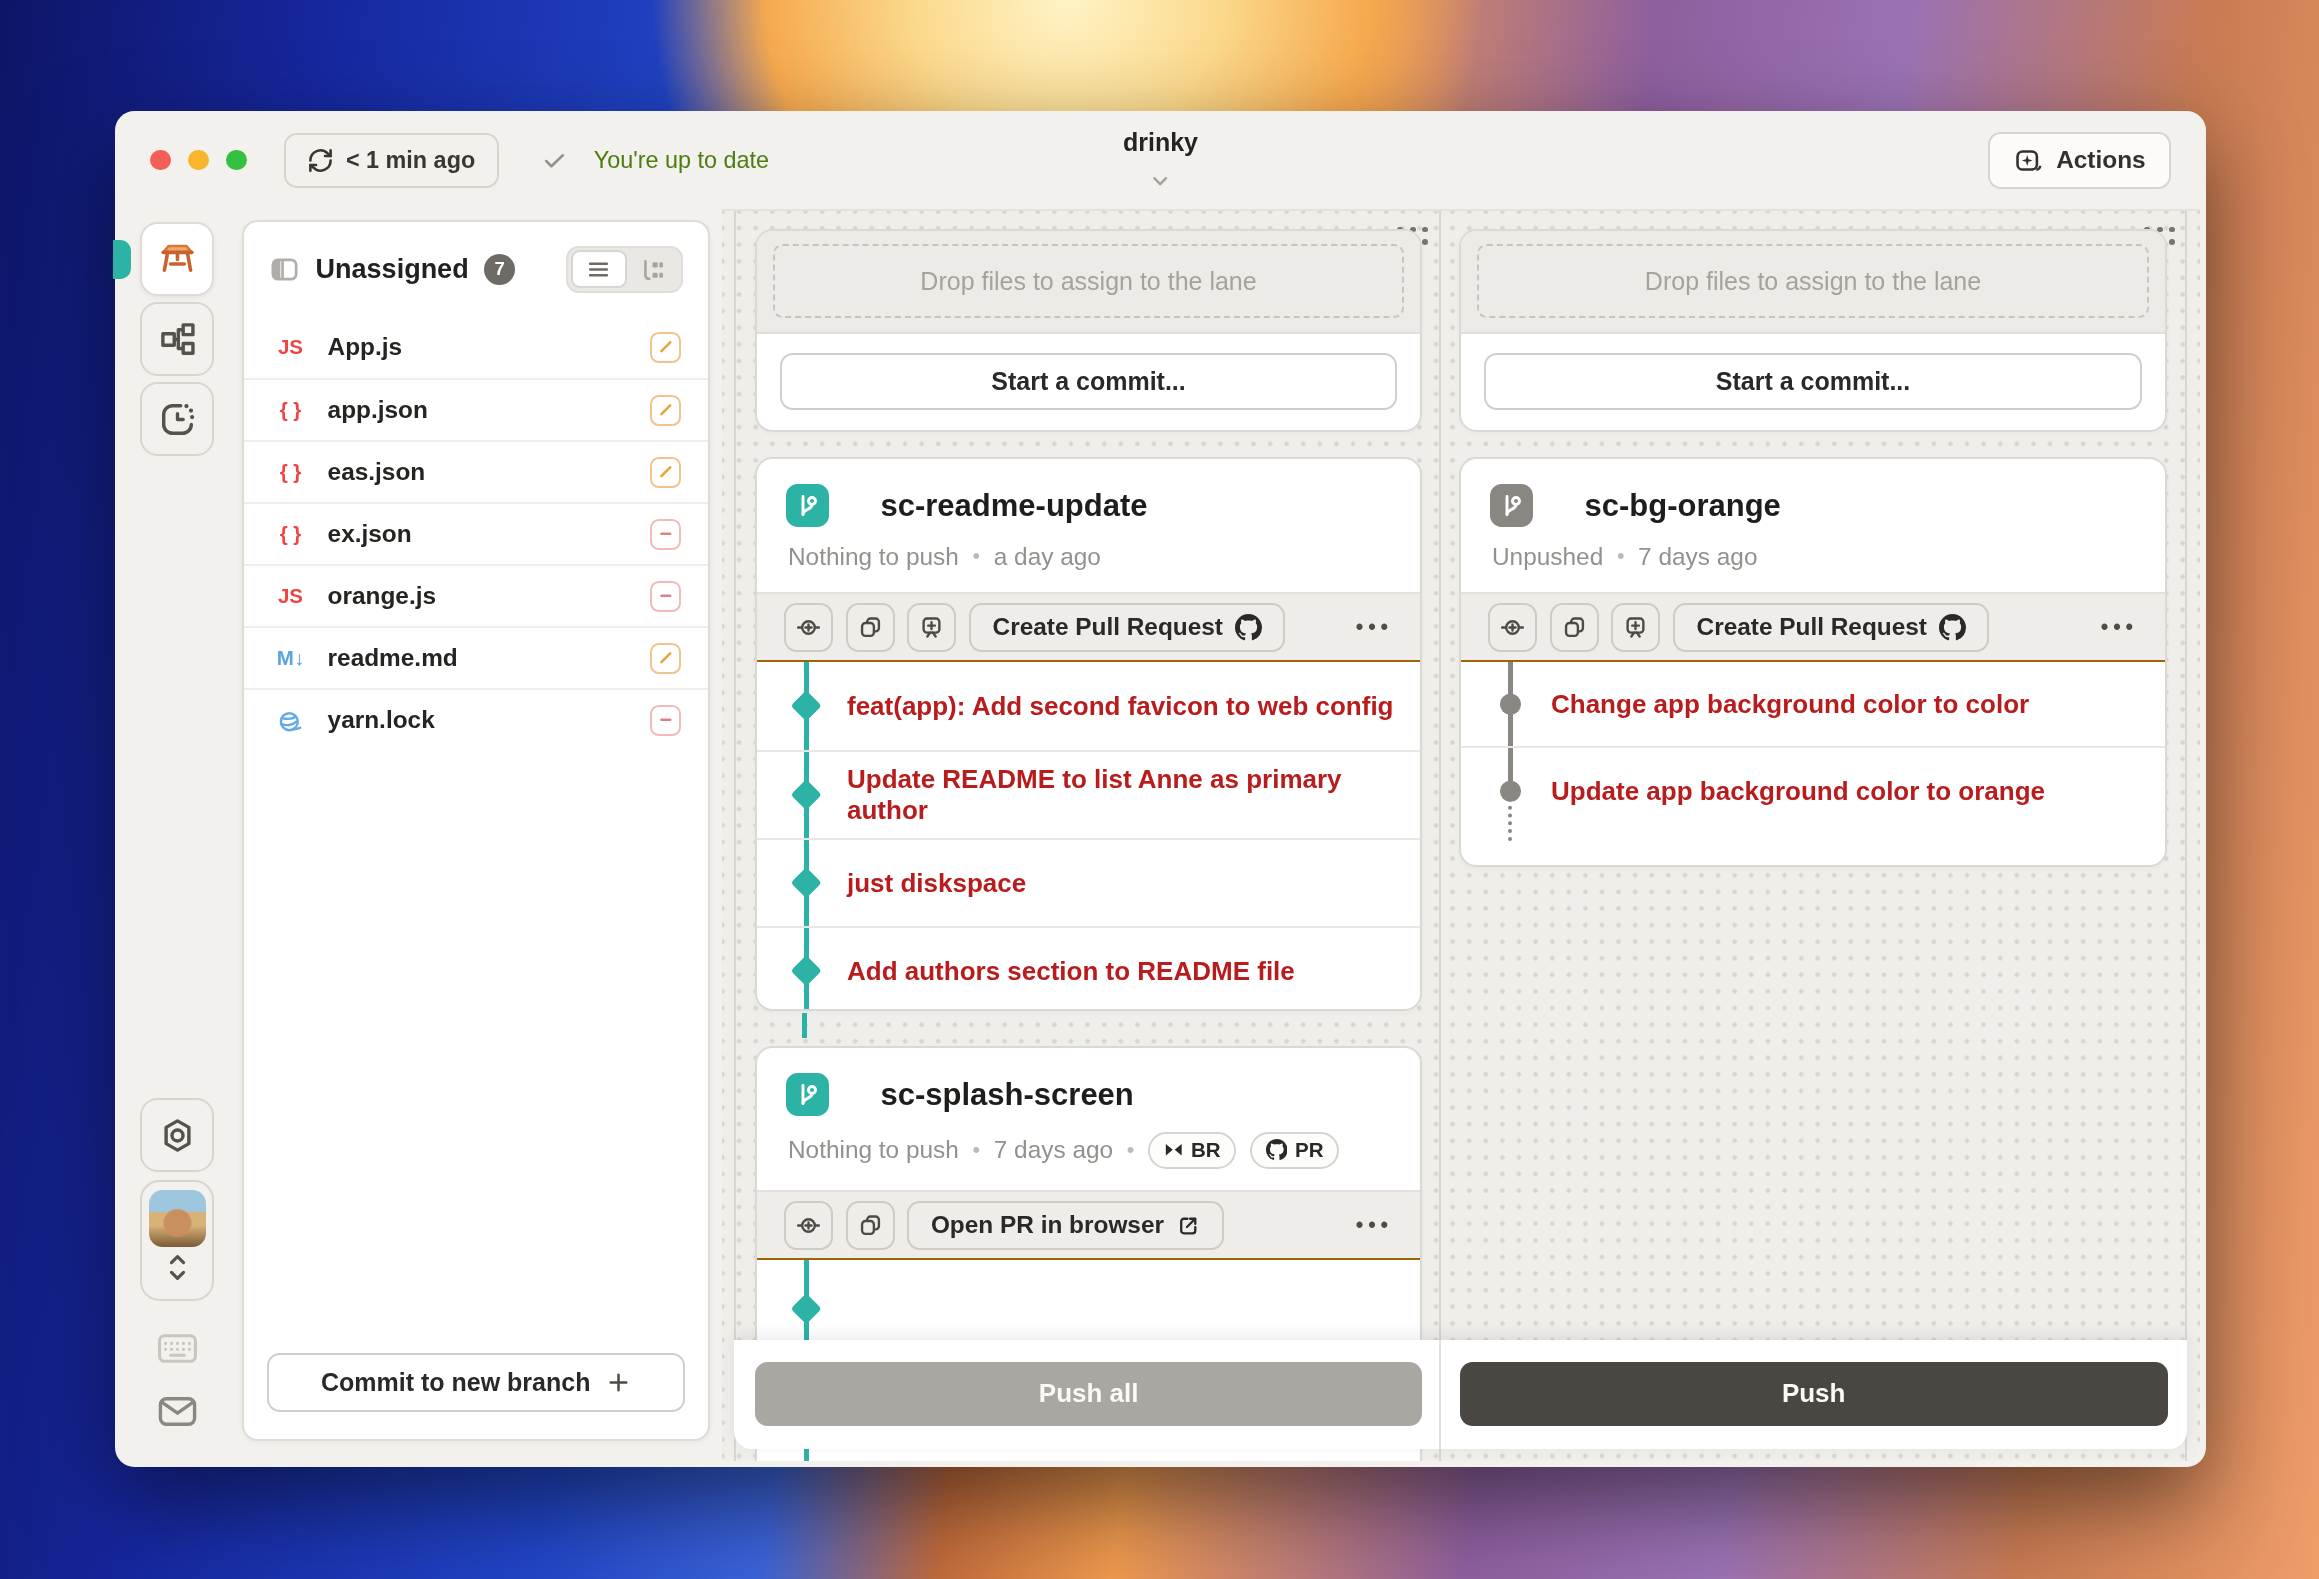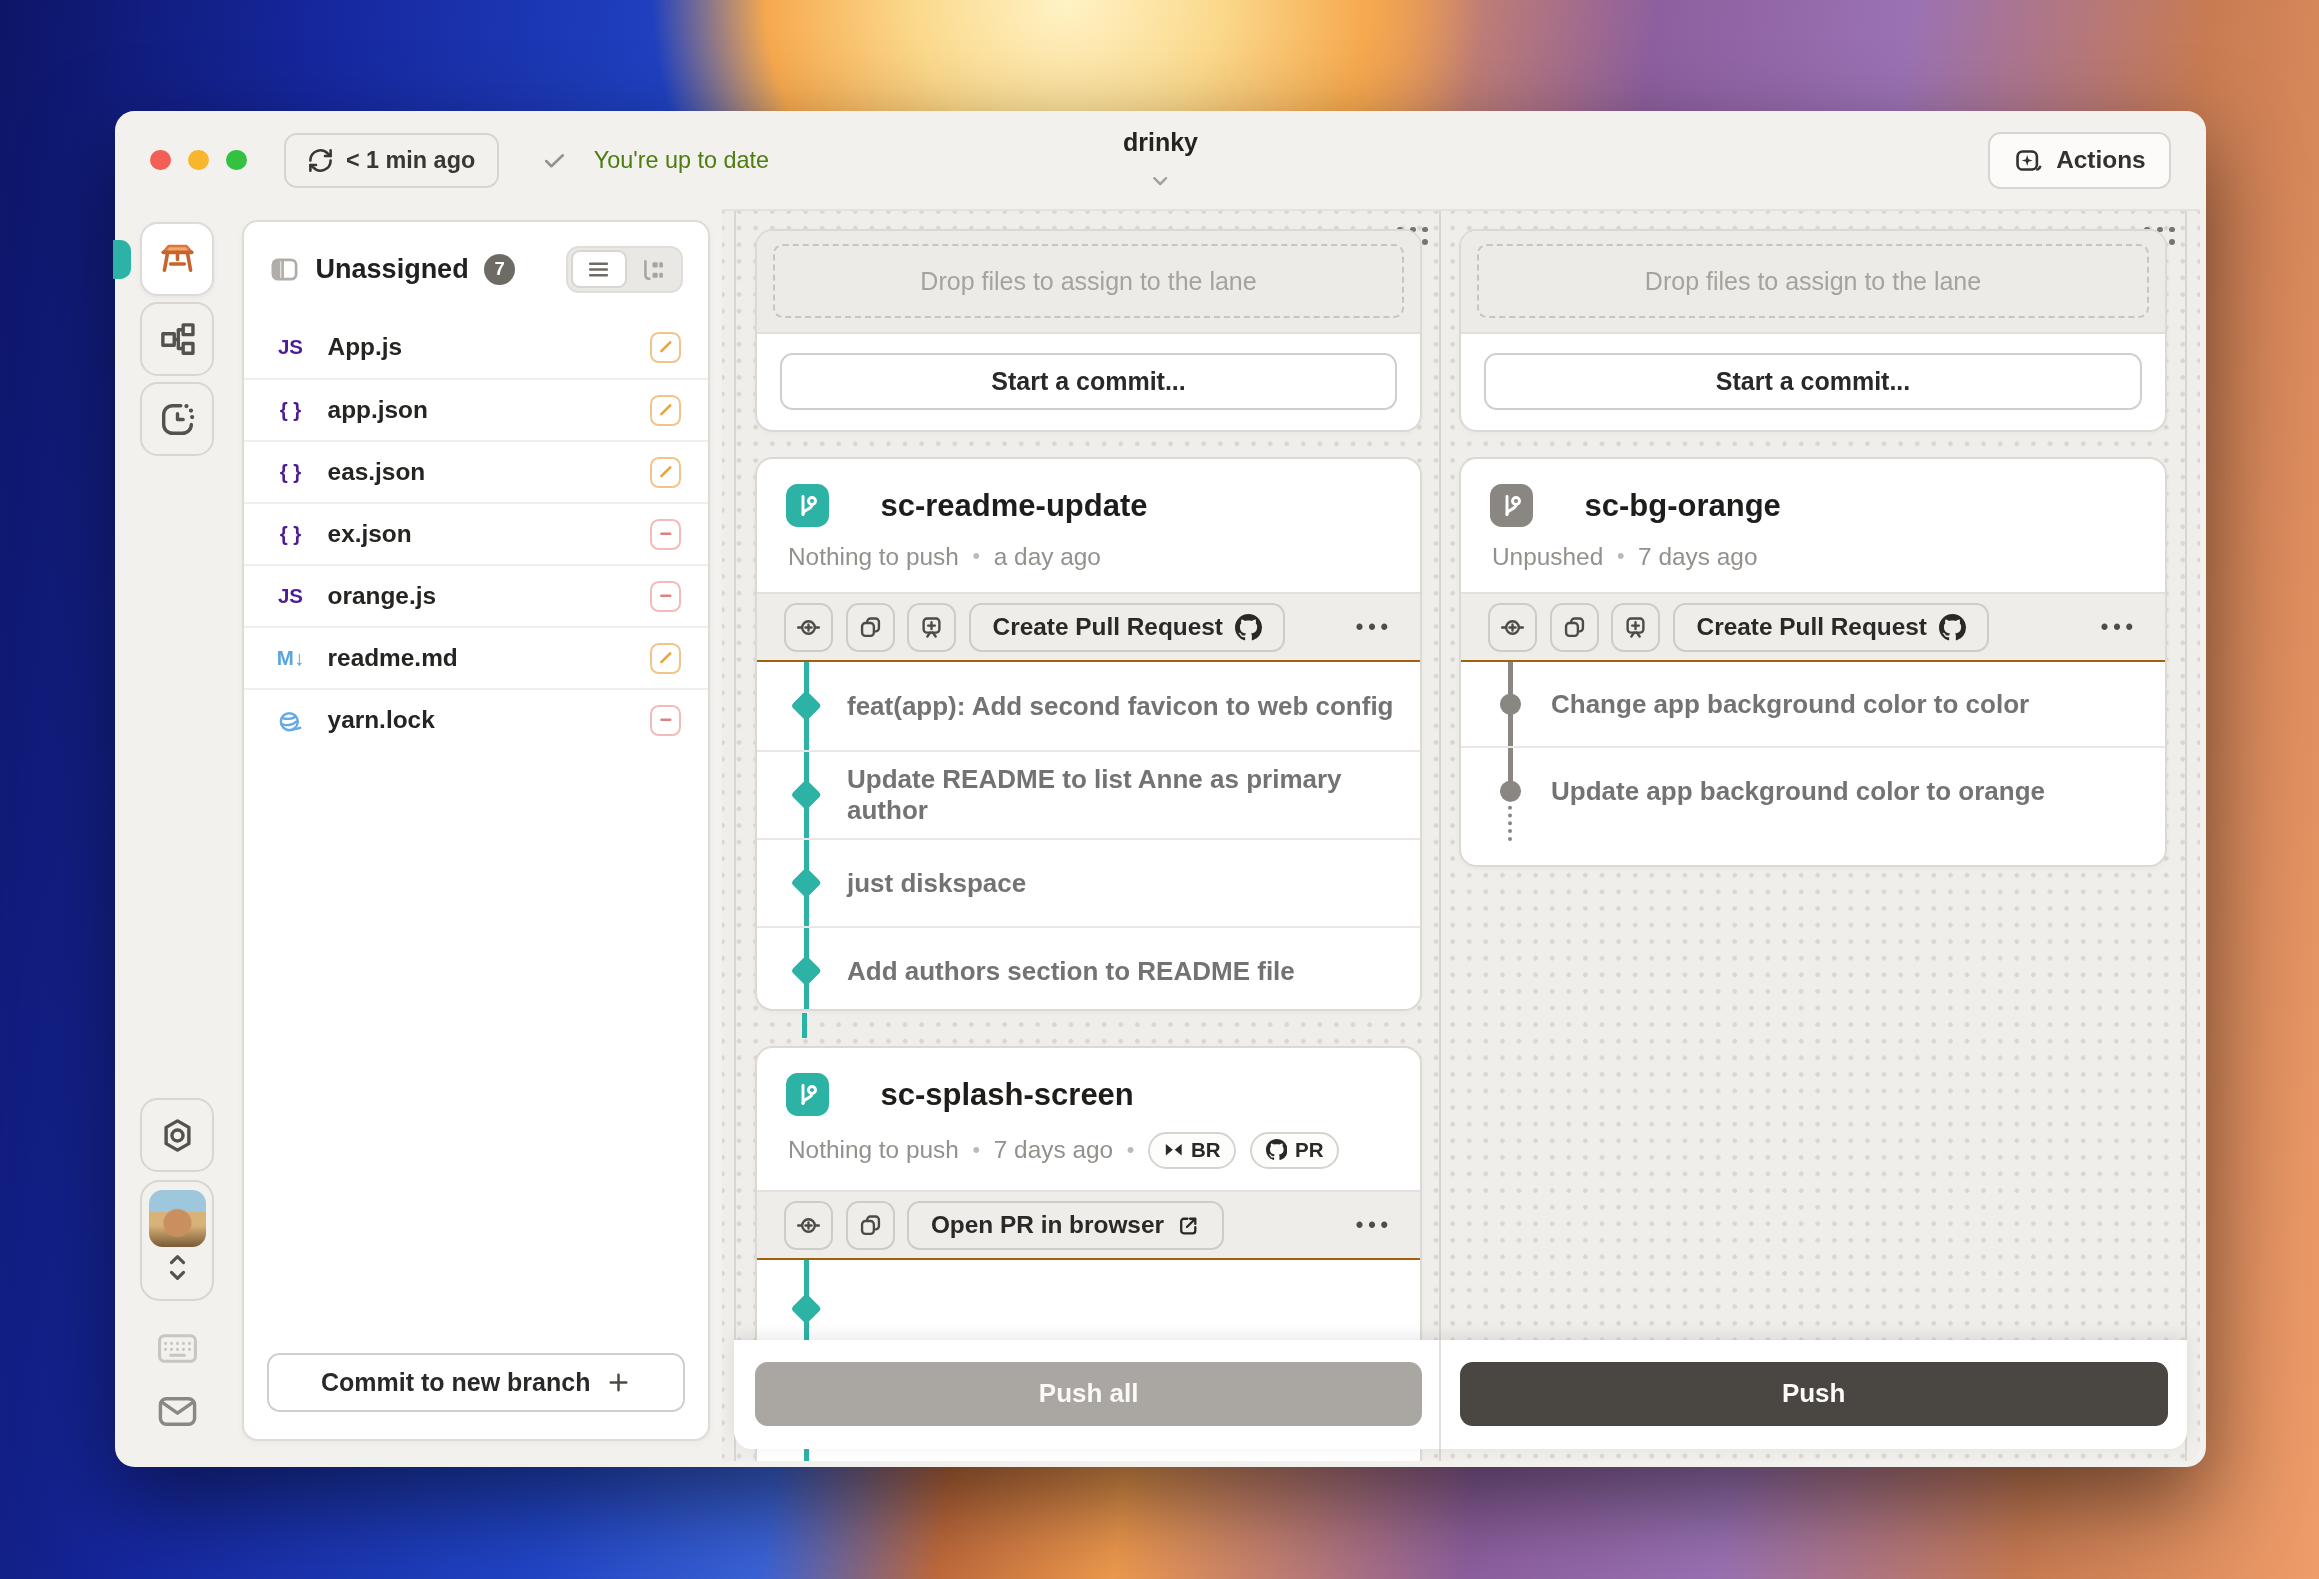--- a/index.html
+++ b/index.html
@@ -61,21 +61,21 @@
   .files-title { font-size:27px; font-weight:bold; color:#232120; }
   .count-badge { width:31px; height:31px; border-radius:50%; background:#6e6a64; color:#fff;
     font-size:18.5px; font-weight:bold; display:flex; align-items:center; justify-content:center; }
   .seg { margin-left:auto; width:117px; height:47px; background:#eae8e5; border:2px solid #e0ddd8;
     border-radius:12.7px; display:flex; padding:2.9px; }
   .seg-btn { flex:1; display:flex; align-items:center; justify-content:center; border-radius:8.8px; }
   .seg-btn.active { background:#fff; border:2px solid #d9d6d2; }
   .file-row { height:62px; display:flex; align-items:center; padding:0 27px; gap:17.6px;
     border-top:2px solid #f0eeeb; }
   .ftype { width:39px; font-size:20.5px; font-weight:bold; text-align:center; }
-  .ftype.js,.ftype.json { color:#4c1d95; } .ftype.md { color:#5ba4df; }
+  .ftype.js,.ftype.json { color:#ef4444; } .ftype.md { color:#5ba4df; }
   .fname { flex:1; font-size:24.4px; font-weight:bold; color:#262421; }
   .fstatus { width:31px; height:31px; border-radius:8.8px; border:2.4px solid;
     display:flex; align-items:center; justify-content:center; }
   .fstatus.modified { border-color:#f2c38d; } .fstatus.deleted { border-color:#f2bab8; }
   .commit-new { position:absolute; left:23.4px; right:23.4px; bottom:27px; height:59px;
     background:#fff; border:2px solid #d2cfcb; border-radius:12.7px;
     display:flex; align-items:center; justify-content:center; gap:15.6px;
     font-size:25px; font-weight:bold; color:#2b2927; }
 
   
@@ -118,21 +118,21 @@
     display:flex; align-items:center; justify-content:center; color:#4e4a46; }
   .prbtn { height:49px; padding:0 21.5px; border:2px solid #cfcbc6; border-radius:12.7px;
     display:flex; align-items:center; gap:11.7px; font-size:24.4px; font-weight:bold; color:#2b2927; }
   .more { margin-left:auto; font-size:21.5px; letter-spacing:4.9px; color:#504c48; font-weight:bold; }
 
   .commits { position:relative; }
   .gline { position:absolute; left:47px; top:0; bottom:0; width:4.9px; background:#2db3a6; }
   .gline.gray { background:#8a8681; bottom:auto; }
   .gdotted { position:absolute; left:47px; width:0; border-left:4.9px dotted #8a8681; }
   .commit-row { position:relative; display:flex; align-items:center; padding-left:90px;
-    border-top:2px solid #eae7e3; font-size:26px; font-weight:bold; color:#737373; }
+    border-top:2px solid #eae7e3; font-size:26px; font-weight:bold; color:#b91c1c; }
   .commit-row.h90 { height:88px; } .commit-row.h86 { height:84px; } .commit-row.h100 { height:98px; }
   .commit-row .diamond { position:absolute; left:38px; top:50%; width:22.4px; height:22.4px;
     background:#2db3a6; border-radius:3.9px; transform:translateY(-50%) rotate(45deg); }
   .commit-row .gcircle { position:absolute; left:39px; top:50%; width:20.5px; height:20.5px;
     background:#8a8681; border-radius:50%; transform:translateY(-50%); }
   .stub { position:absolute; width:4.9px; background:#2db3a6; }
 
   .lanes-footer { position:absolute; left:11.7px; top:1129px; width:1453px; height:109px;
     background:#ffffff; border-radius:0 0 17.6px 17.6px; box-shadow:0 -4.9px 15.6px rgba(0,0,0,.08); z-index:5; }
   .footer-div { position:absolute; left:705px; top:0; bottom:0; width:2px; background:#e4e1dd; }

